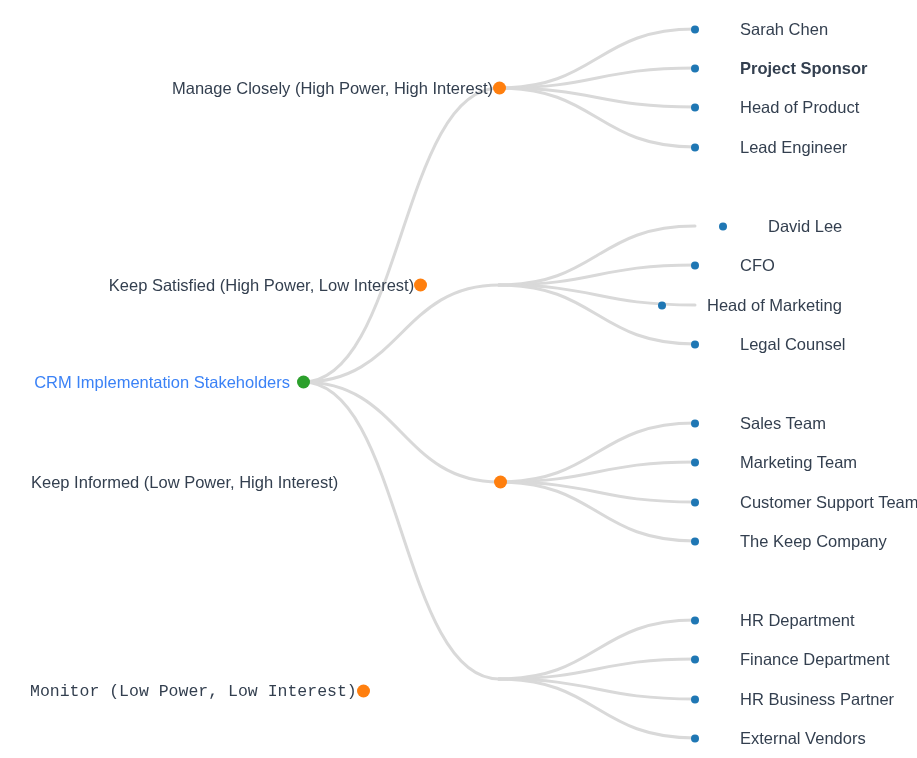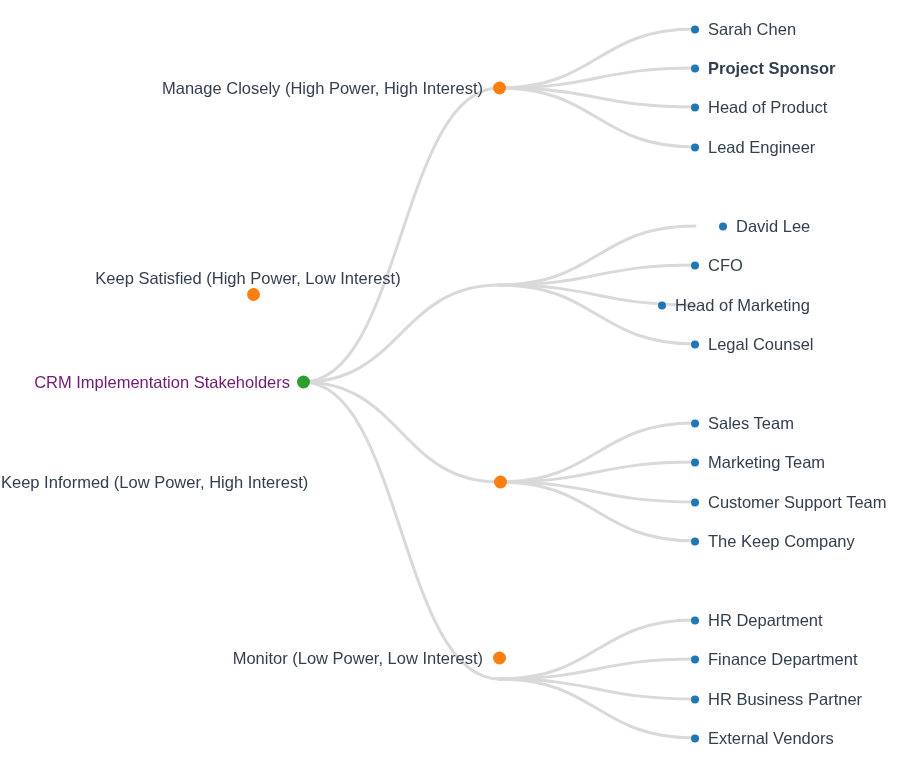--- a/index.html
+++ b/index.html
@@ -35,45 +35,47 @@
   .node-dot {
     border-radius: 50%;
     flex: 0 0 auto;
   }
   
   .node-root {
     transform: translateY(-50%);
   }
   .node-root .node-label {
     font-size: 16.5px;
-    color: #701a75;
+    color: #3b82f6;
     padding-right: 7px;
   }
   .node-root .node-dot {
     width: 13px;
     height: 13px;
     background: #2ca02c;
   }
   
   .node-branch {
     transform: translateY(-50%);
   }
   .node-branch .node-label {
     font-size: 16.5px;
     color: #333f4f;
-    padding-right: 10px;
+    padding-right: 0;
+    margin-left: 30px;
   }
   .node-branch .node-dot {
     width: 13px;
     height: 13px;
     background: #ff7f0e;
   }
   
   .node-leaf {
     transform: translateY(-50%);
+    gap: 32px;
   }
   .node-leaf .node-dot {
     width: 8px;
     height: 8px;
     background: #1f77b4;
   }
   .node-leaf .node-label {
     font-size: 16.5px;
     color: #333f4f;
     padding-left: 9px;
@@ -123,21 +125,21 @@
         <span class="node-label">Project Sponsor</span>
       </div>
       <div class="node node-leaf" style="left: 691px; top: 107px; text-align: center;">
         <span class="node-dot"></span>
         <span class="node-label">Head of Product</span>
       </div>
       <div class="node node-leaf" style="left: 691px; top: 147px;">
         <span class="node-dot"></span>
         <span class="node-label">Lead Engineer</span>
       </div>
-      <div class="node node-branch" style="left: 0px; top: 285px; width: 506px; justify-content: center; flex-direction: column;">
+      <div class="node node-branch" style="left: 0px; top: 285px; width: 506px; justify-content: center;">
         <span class="node-label">Keep Satisfied (High Power, Low Interest)</span>
         <span class="node-dot"></span>
       </div>
       <div class="node node-leaf" style="left: 719px; top: 226px;">
         <span class="node-dot"></span>
         <span class="node-label">David Lee</span>
       </div>
       <div class="node node-leaf" style="left: 691px; top: 265px;">
         <span class="node-dot"></span>
         <span class="node-label">CFO</span>
@@ -163,21 +165,21 @@
         <span class="node-label">Marketing Team</span>
       </div>
       <div class="node node-leaf" style="left: 691px; top: 502px;">
         <span class="node-dot"></span>
         <span class="node-label">Customer Support Team</span>
       </div>
       <div class="node node-leaf" style="left: 691px; top: 541px;">
         <span class="node-dot"></span>
         <span class="node-label">The Keep Company</span>
       </div>
-      <div class="node node-branch" style="left: 0px; top: 658px; width: 506px; justify-content: flex-end;">
+      <div class="node node-branch" style="left: 0px; top: 691px; width: 506px;  font-family: Liberation Mono, monospace;">
         <span class="node-label">Monitor (Low Power, Low Interest)</span>
         <span class="node-dot"></span>
       </div>
       <div class="node node-leaf" style="left: 691px; top: 620px;">
         <span class="node-dot"></span>
         <span class="node-label">HR Department</span>
       </div>
       <div class="node node-leaf" style="left: 691px; top: 659px;">
         <span class="node-dot"></span>
         <span class="node-label">Finance Department</span>

